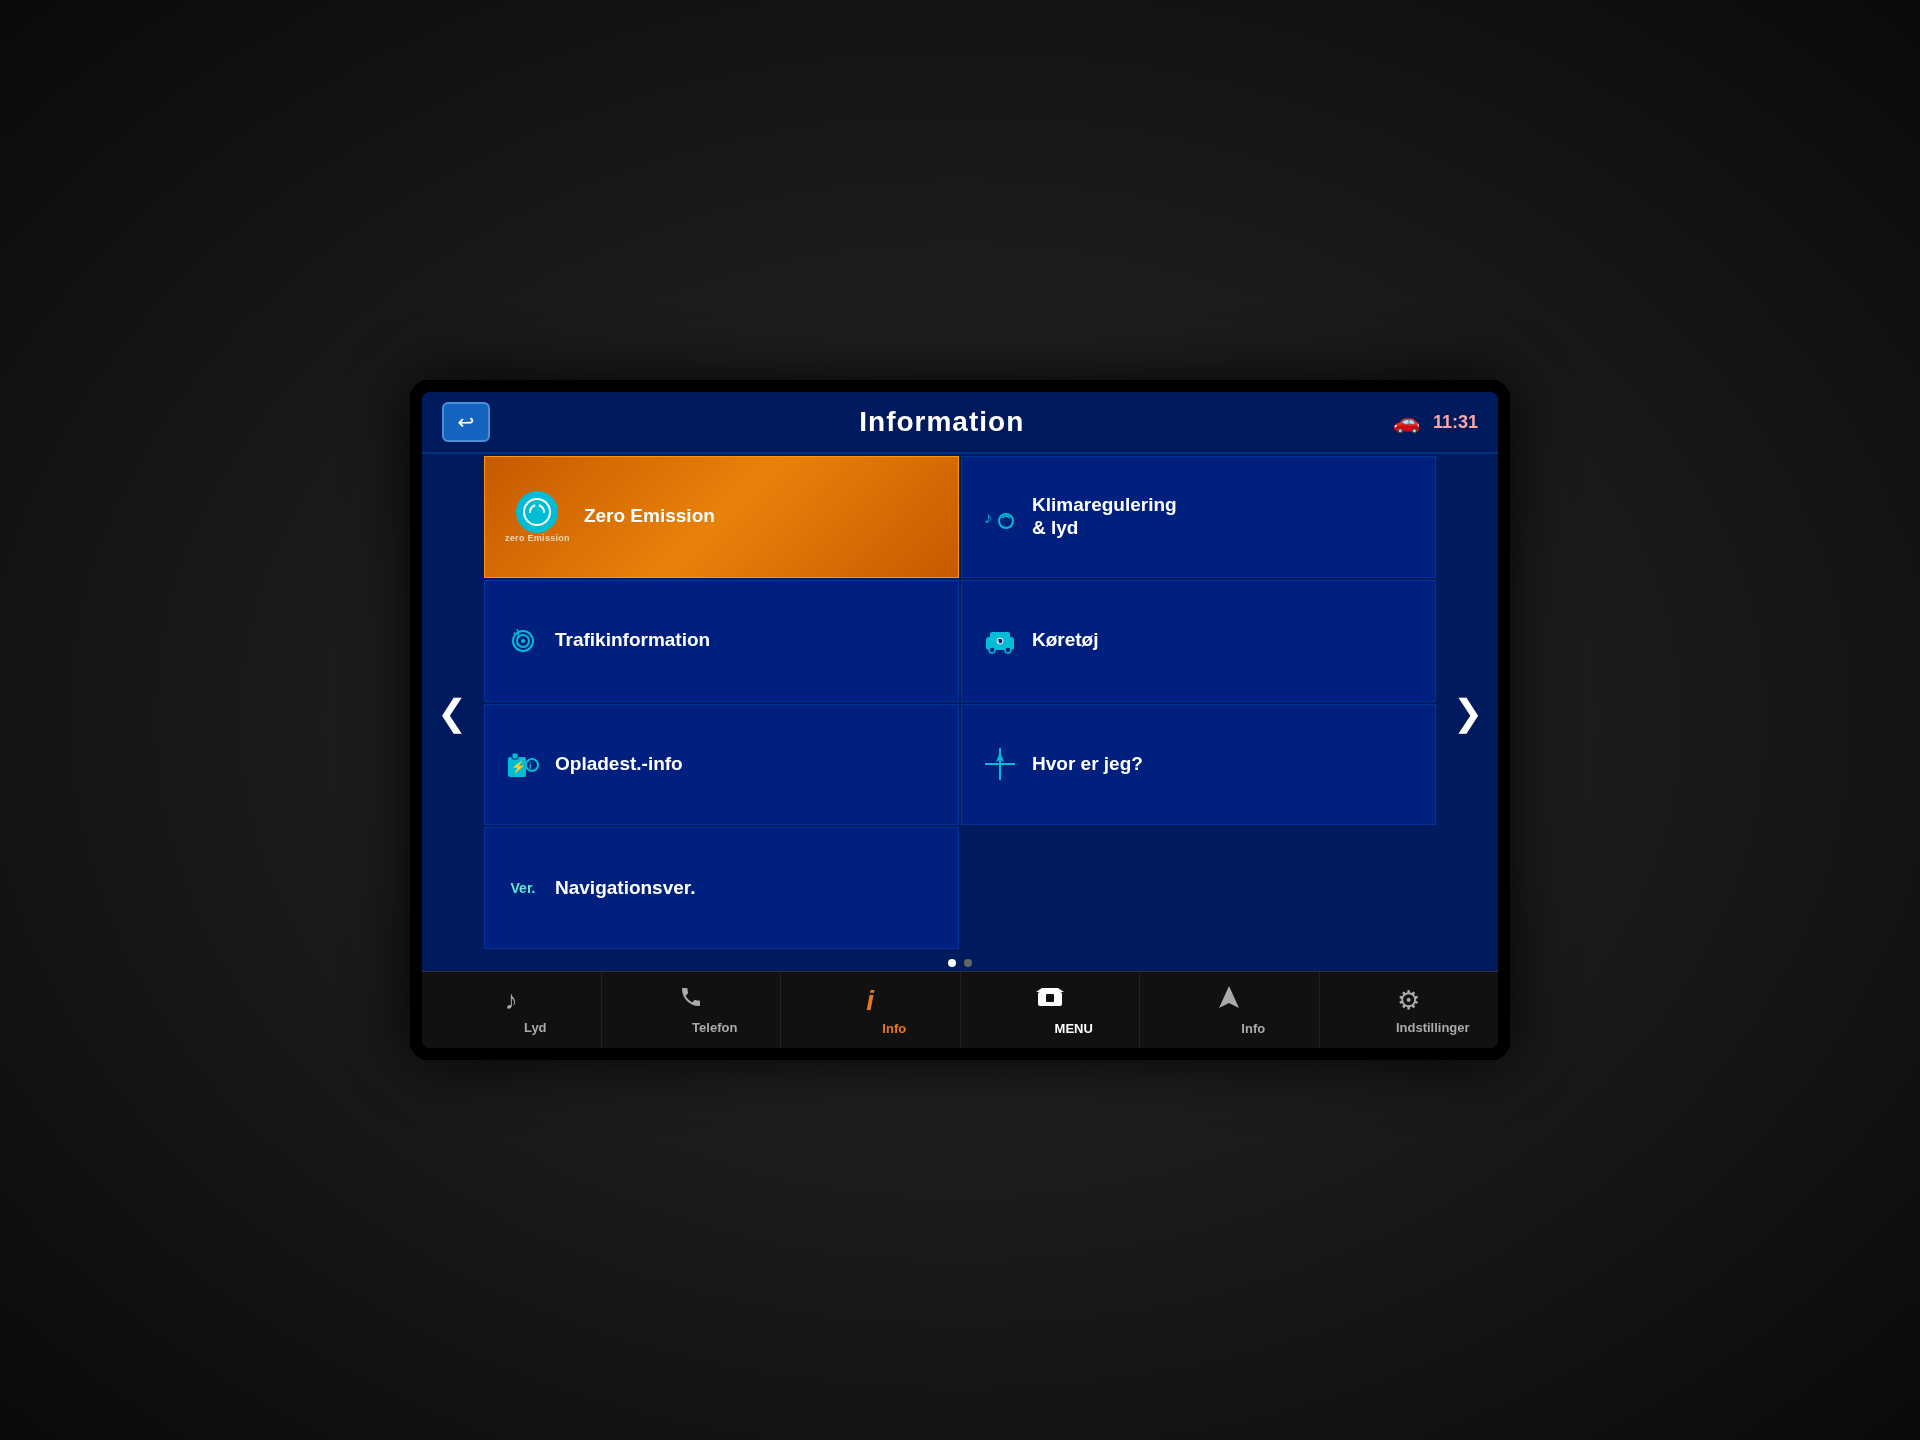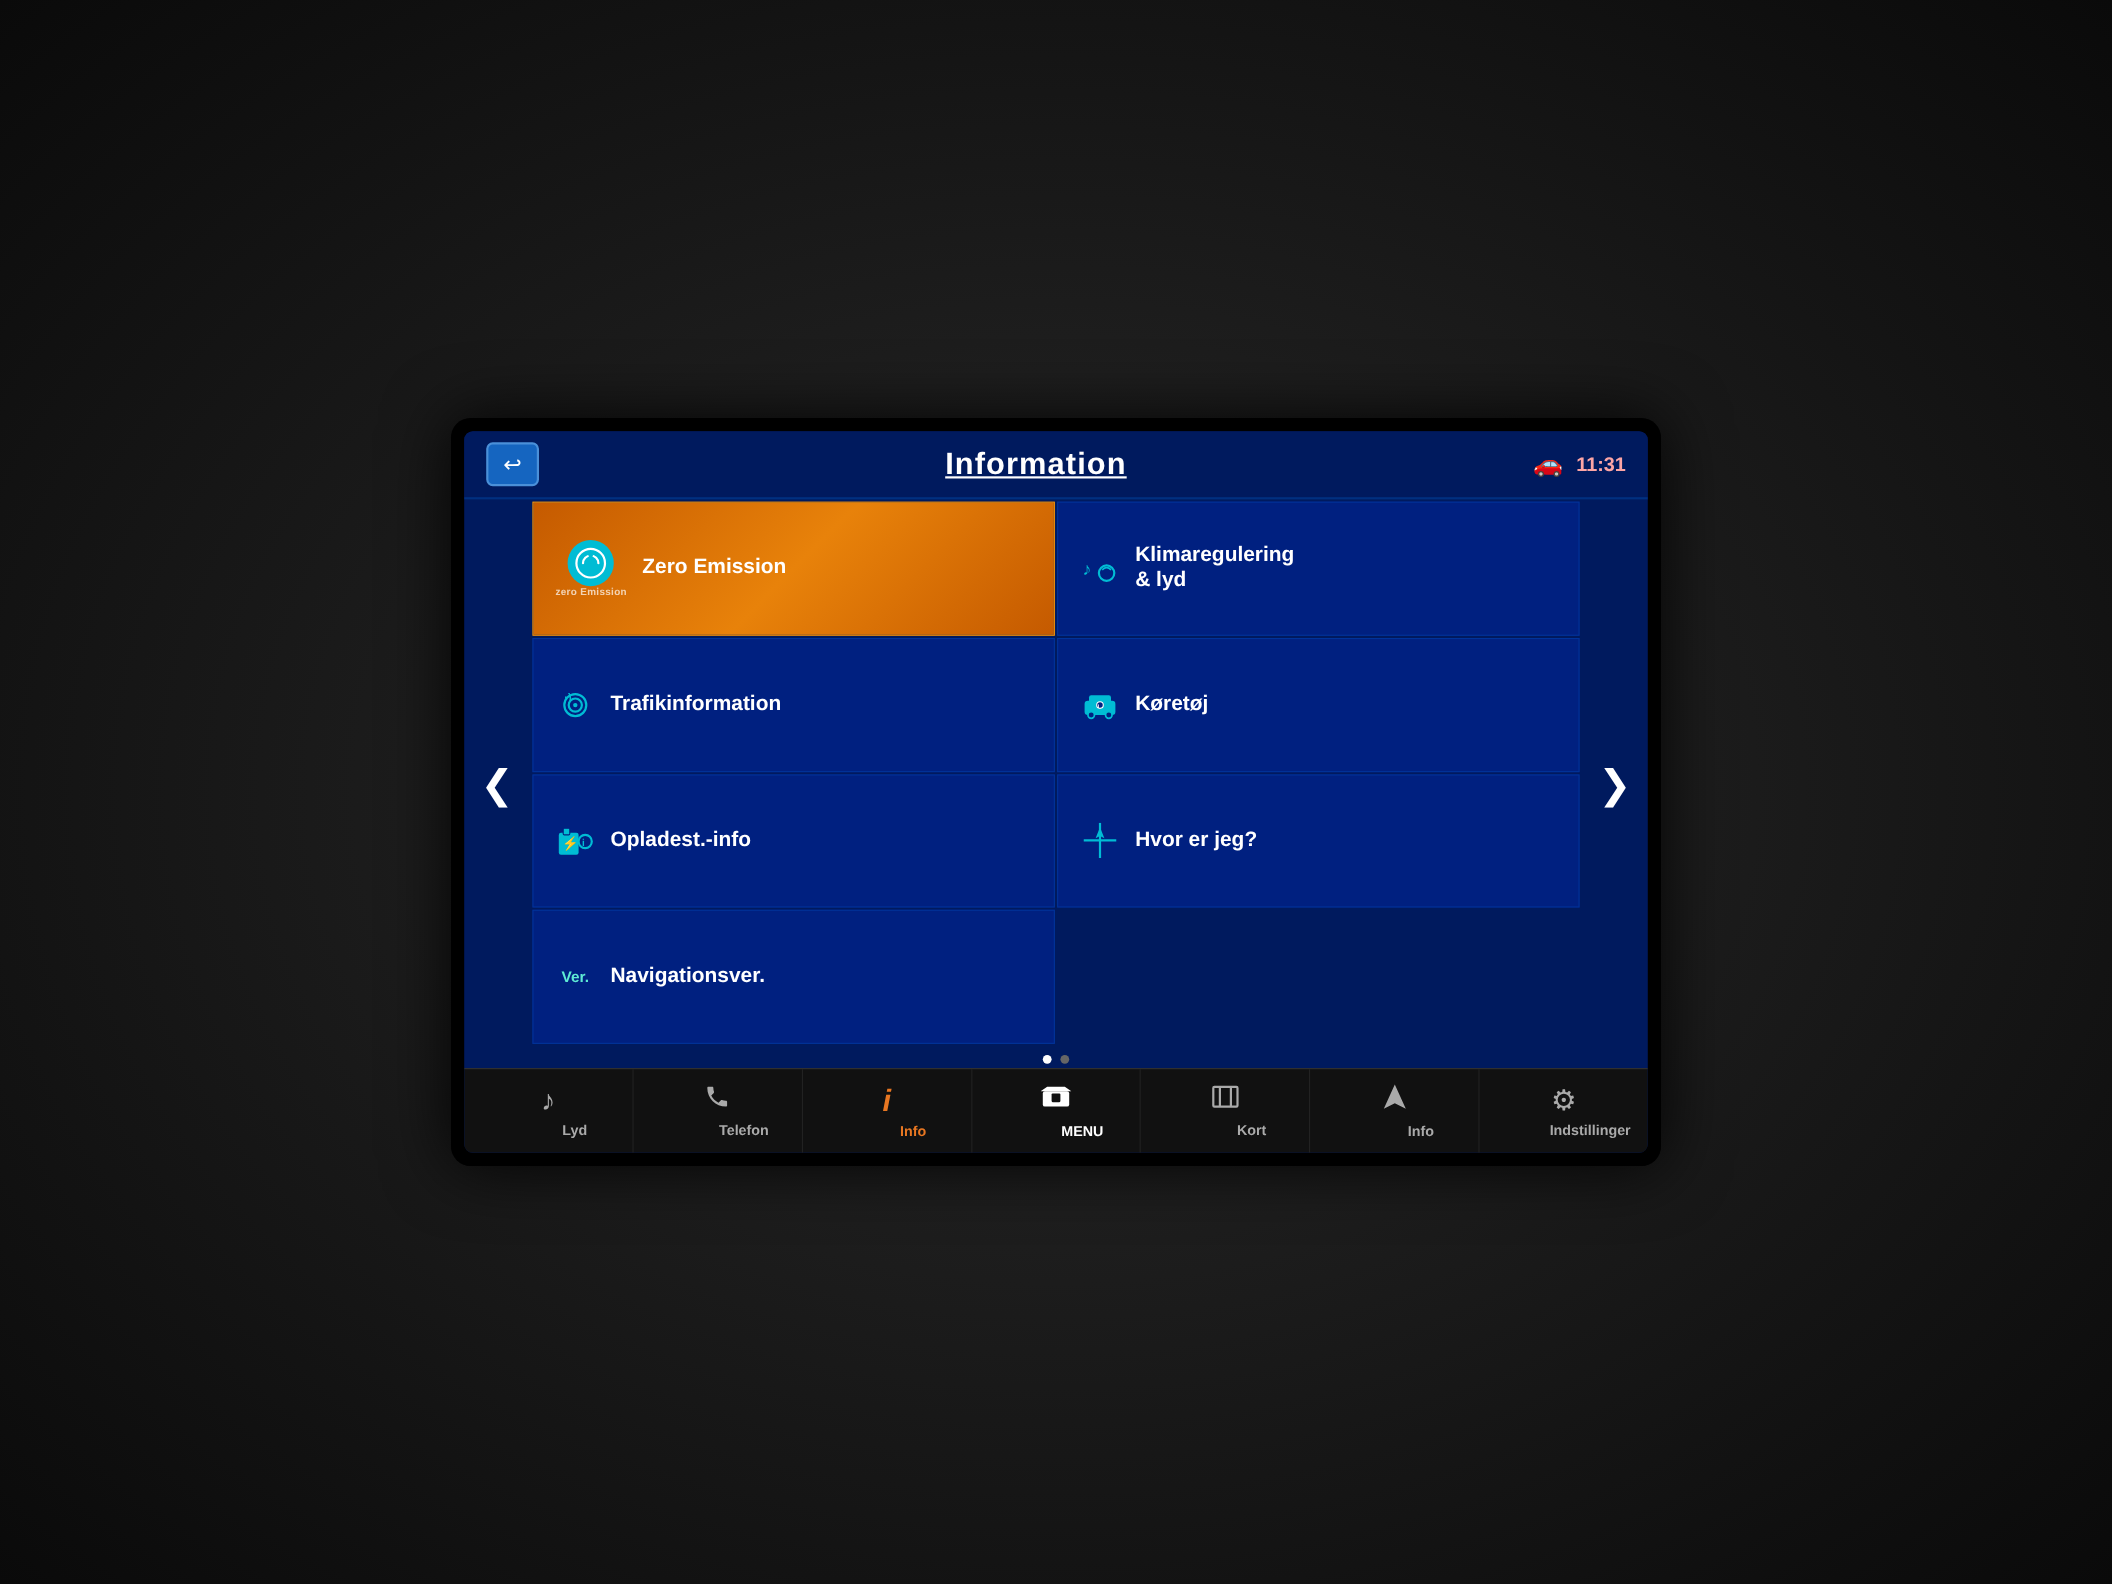--- a/index.html
+++ b/index.html
@@ -70,21 +70,20 @@
       font-size: 20px;
     }
 
     .header-title {
       color: white;
       font-size: 28px;
       font-weight: bold;
       letter-spacing: 1px;
       flex: 1;
       text-align: center;
-      text-decoration: underline;
     }
 
     .header-right {
       display: flex;
       align-items: center;
       gap: 12px;
     }
 
     .car-icon {
       color: #00bcd4;
@@ -401,30 +400,20 @@
           <span class="nav-item-icon">
             <svg width="28" height="26" viewBox="0 0 28 26" fill="white">
               <rect x="2" y="8" width="24" height="14" rx="2" fill="white"></rect>
               <polygon points="6,4 22,4 28,8 0,8" fill="white"></polygon>
               <rect x="10" y="10" width="8" height="8" rx="1" fill="#111"></rect>
             </svg>
           </span>
           <span class="nav-item-label">MENU</span>
         </div>
 
-        <div class="nav-item">
-          <span class="nav-item-icon">
-            <svg width="26" height="24" viewBox="0 0 26 24" fill="none" stroke="#aaa" stroke-width="2">
-              <rect x="2" y="3" width="22" height="18" rx="1"></rect>
-              <line x1="8" y1="3" x2="8" y2="21"></line>
-              <line x1="18" y1="3" x2="18" y2="21"></line>
-            </svg>
-          </span>
-          <span class="nav-item-label">Kort</span>
-        </div>
 
         <div class="nav-item">
           <span class="nav-item-icon">
             <svg width="24" height="26" viewBox="0 0 24 26" fill="#aaa">
               <polygon points="12,2 22,24 12,19 2,24"></polygon>
             </svg>
           </span>
           <span class="nav-item-label">Info</span>
         </div>
 

